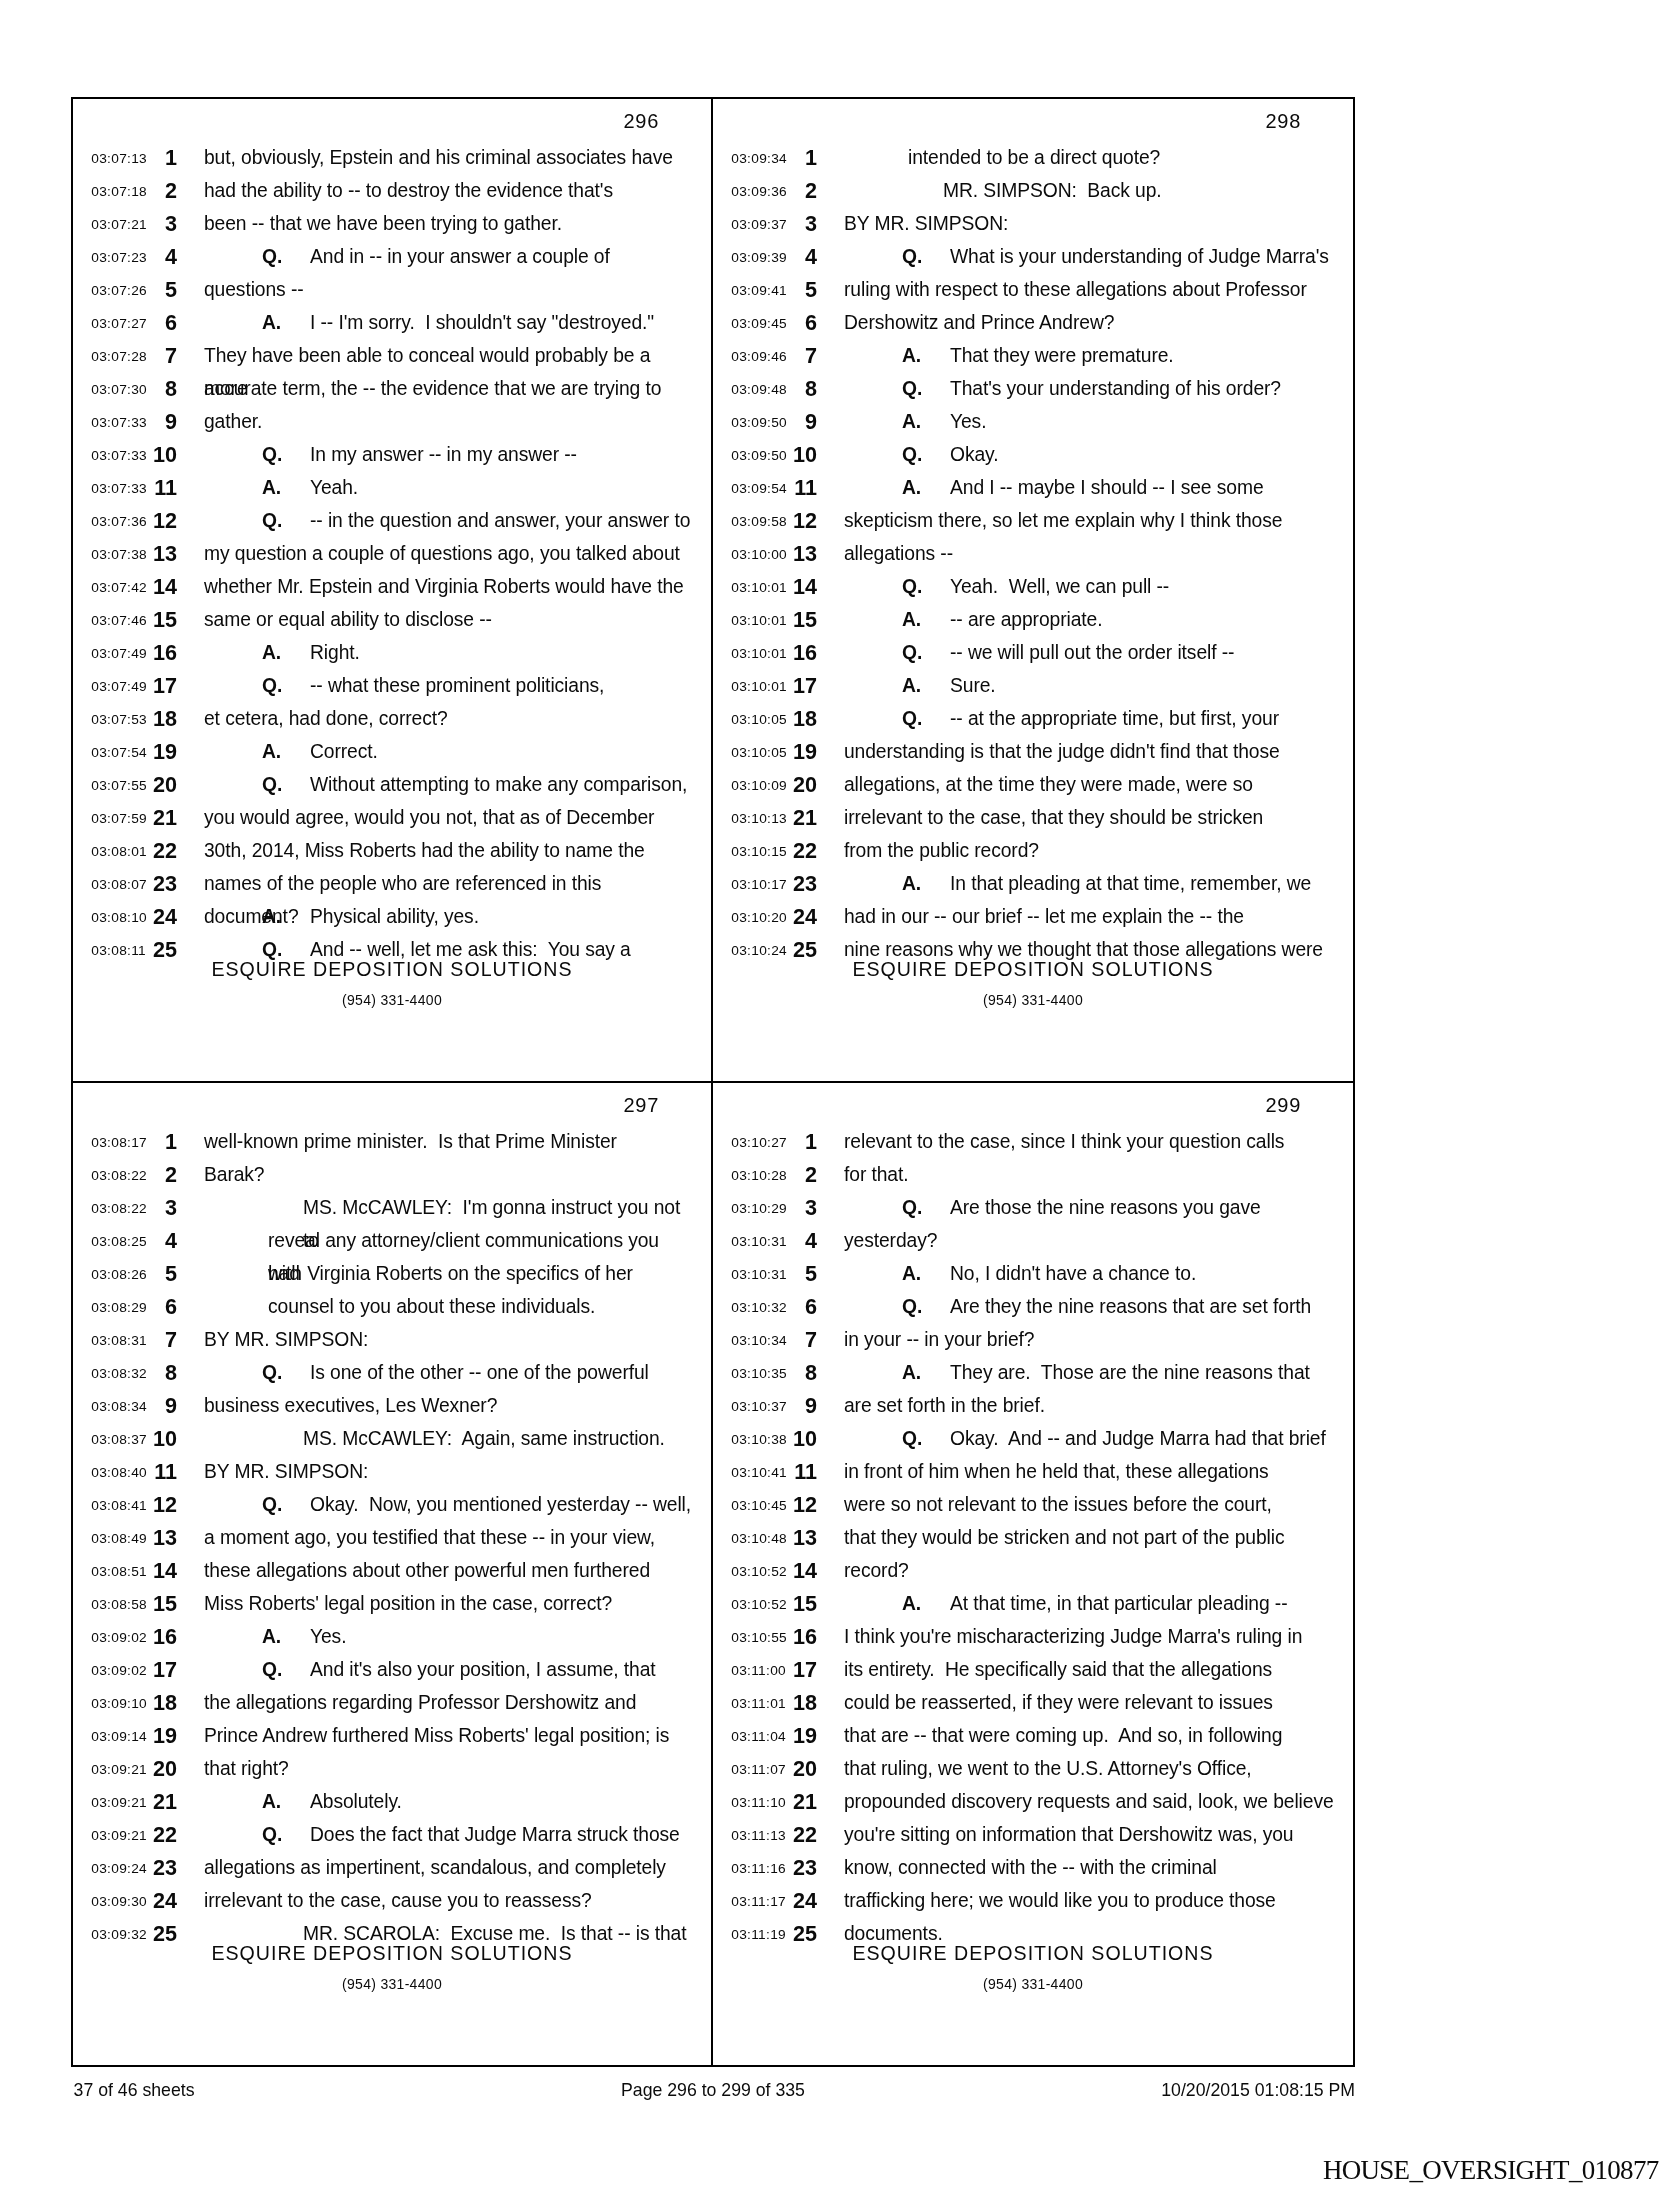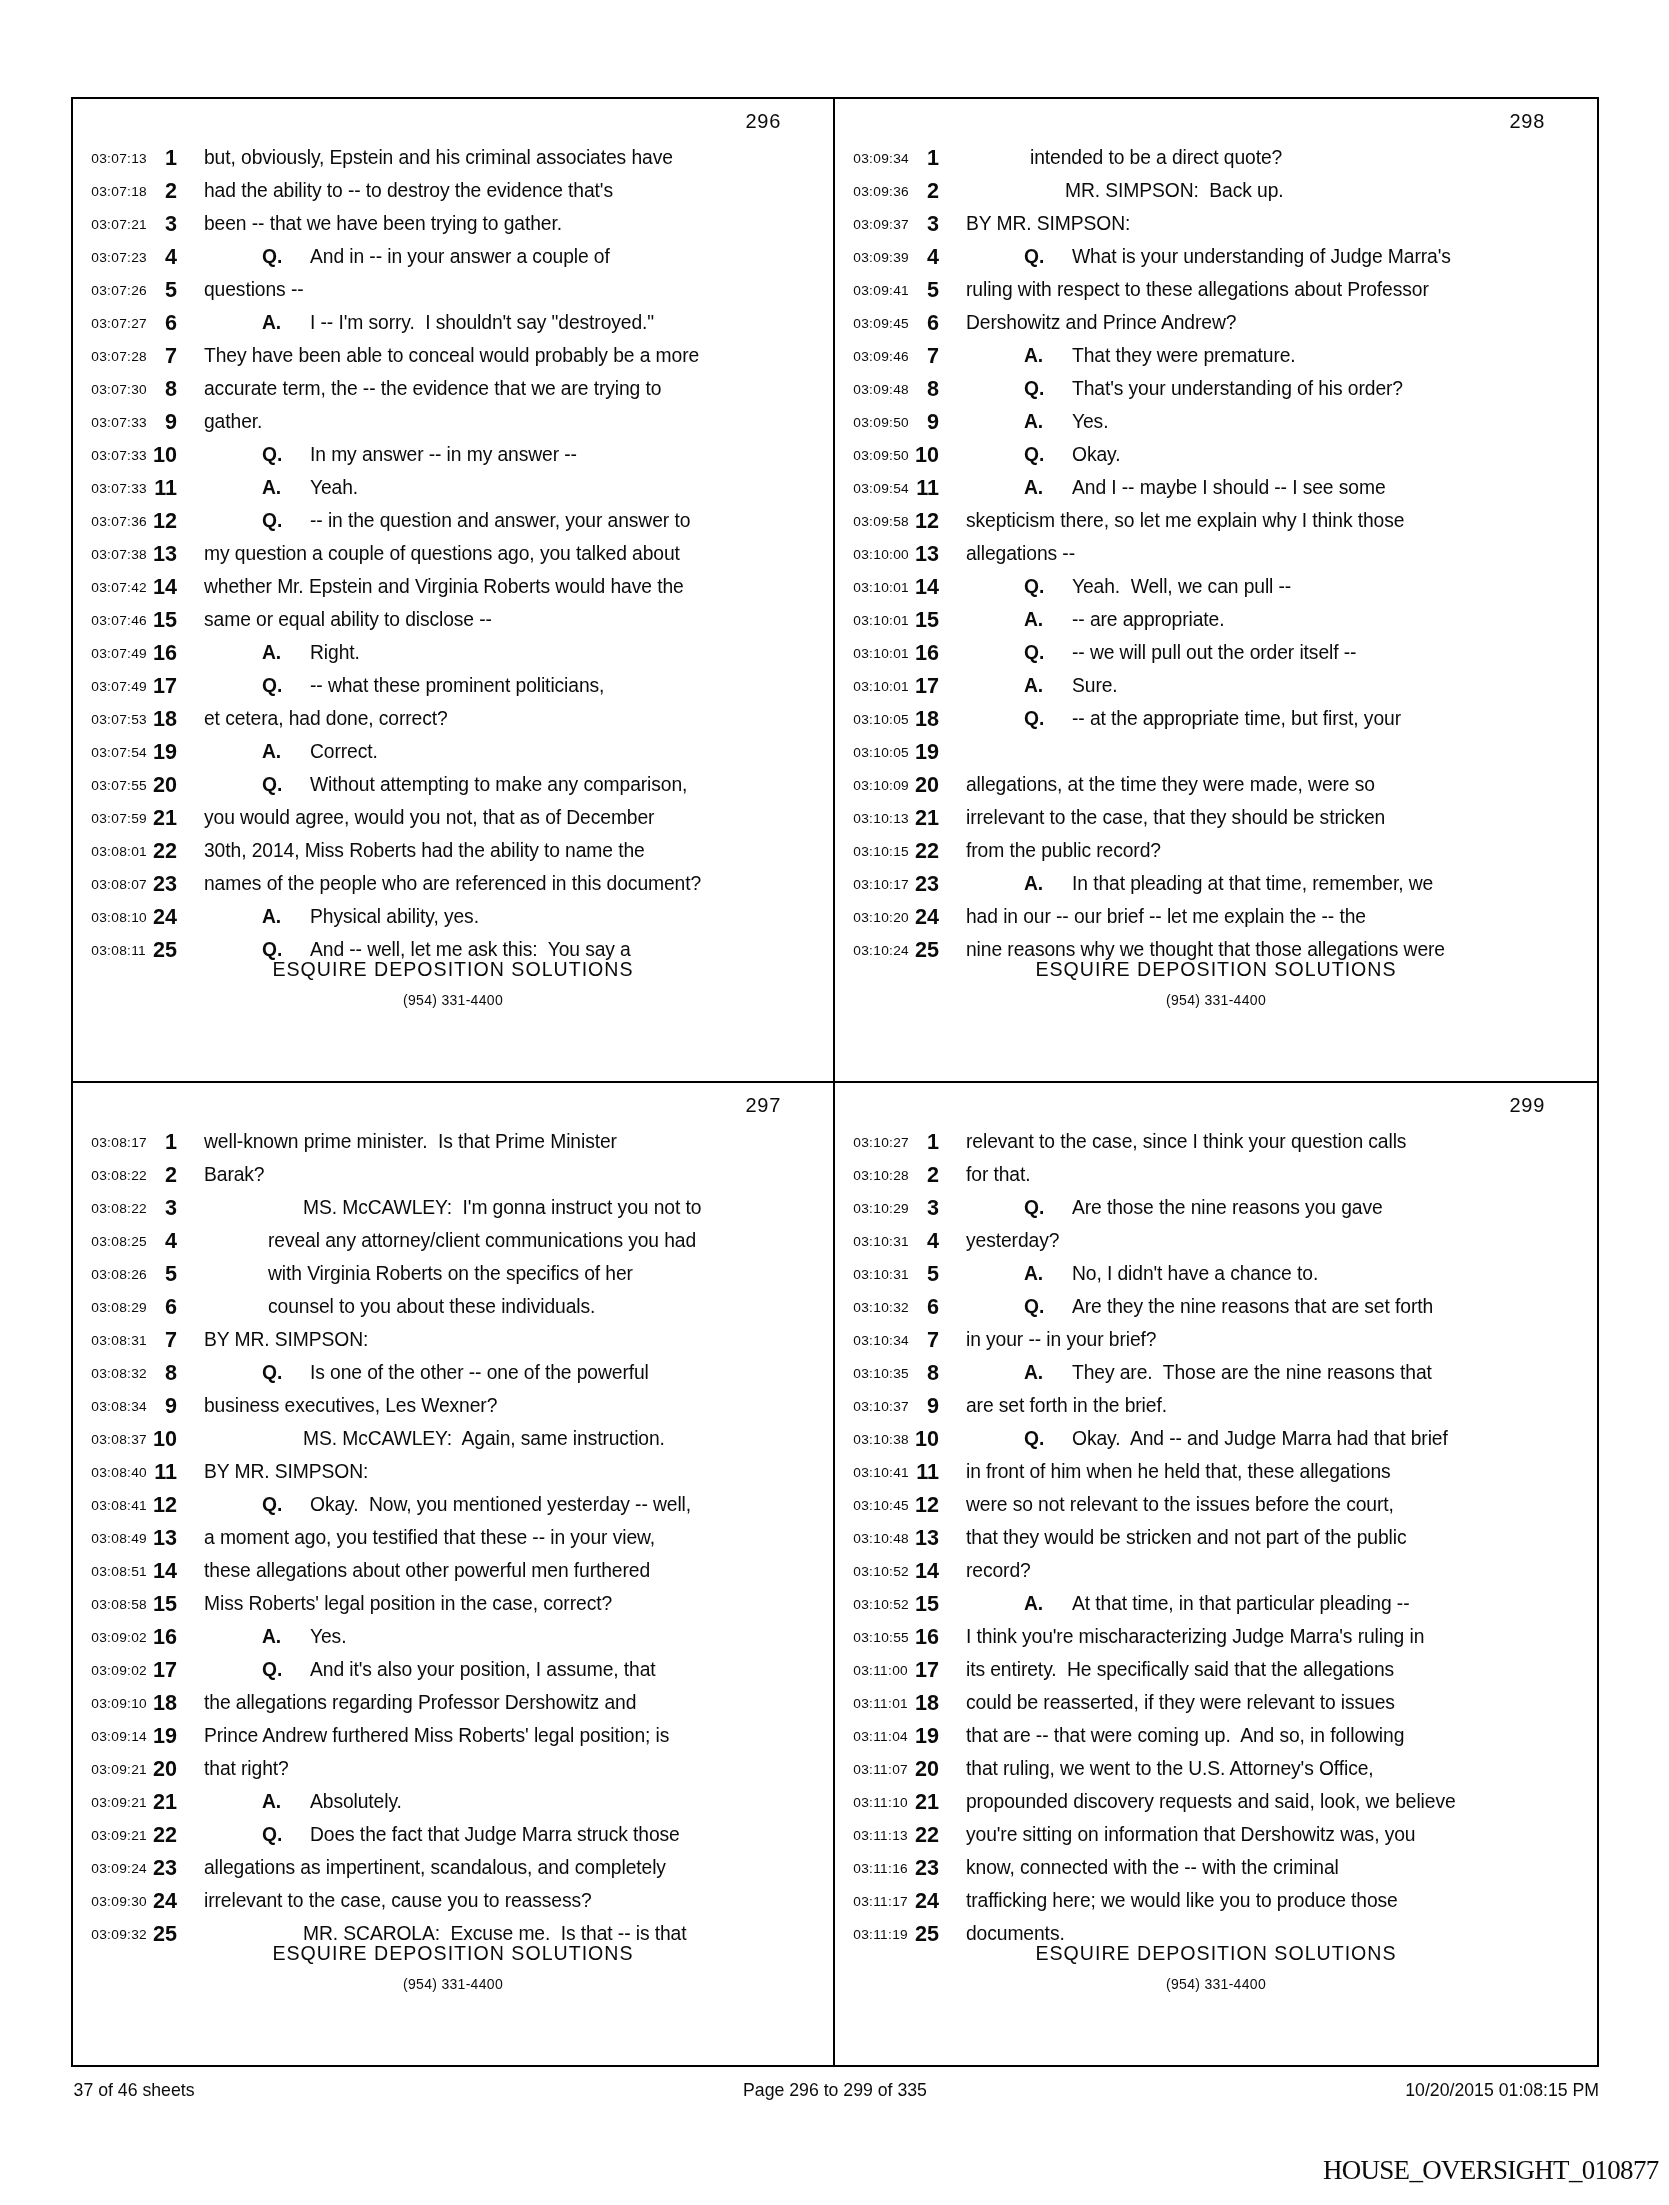--- a/index.html
+++ b/index.html
@@ -4,21 +4,21 @@
 <style>
   html,body{margin:0;padding:0;}
   body{
     position:relative;
     width:1669px;height:2205px;
     background:#ffffff;
     font-family:"Liberation Sans","DejaVu Sans",sans-serif;
     color:#0b0b0b;
     overflow:hidden;
   }
-  .sheet{position:absolute;left:71px;top:97px;width:1528px;}
+  .sheet{position:absolute;left:71px;top:97px;width:1284px;}
   .grid{
     display:grid;
     grid-template-columns:1fr 1fr;
     border:2px solid #000;
     background:#fff;
   }
   .page{
     position:relative;
     height:982px;
     background:#fff;
@@ -293,20 +293,21 @@
             <span class="tx i-qa"><span class="pre">A.</span><span class="body b">Sure.</span></span>
           </div>
           <div class="line">
             <span class="ts">03:10:05</span>
             <span class="ln">18</span>
             <span class="tx i-qa"><span class="pre">Q.</span><span class="body">-- at the appropriate time, but first, your</span></span>
           </div>
           <div class="line">
             <span class="ts">03:10:05</span>
             <span class="ln">19</span>
+            <span class="tx"><span class="body">understanding is that the judge didn't find that those</span></span>
           </div>
           <div class="line">
             <span class="ts">03:10:09</span>
             <span class="ln">20</span>
             <span class="tx"><span class="body">allegations, at the time they were made, were so</span></span>
           </div>
           <div class="line">
             <span class="ts">03:10:13</span>
             <span class="ln">21</span>
             <span class="tx"><span class="body">irrelevant to the case, that they should be stricken</span></span>

